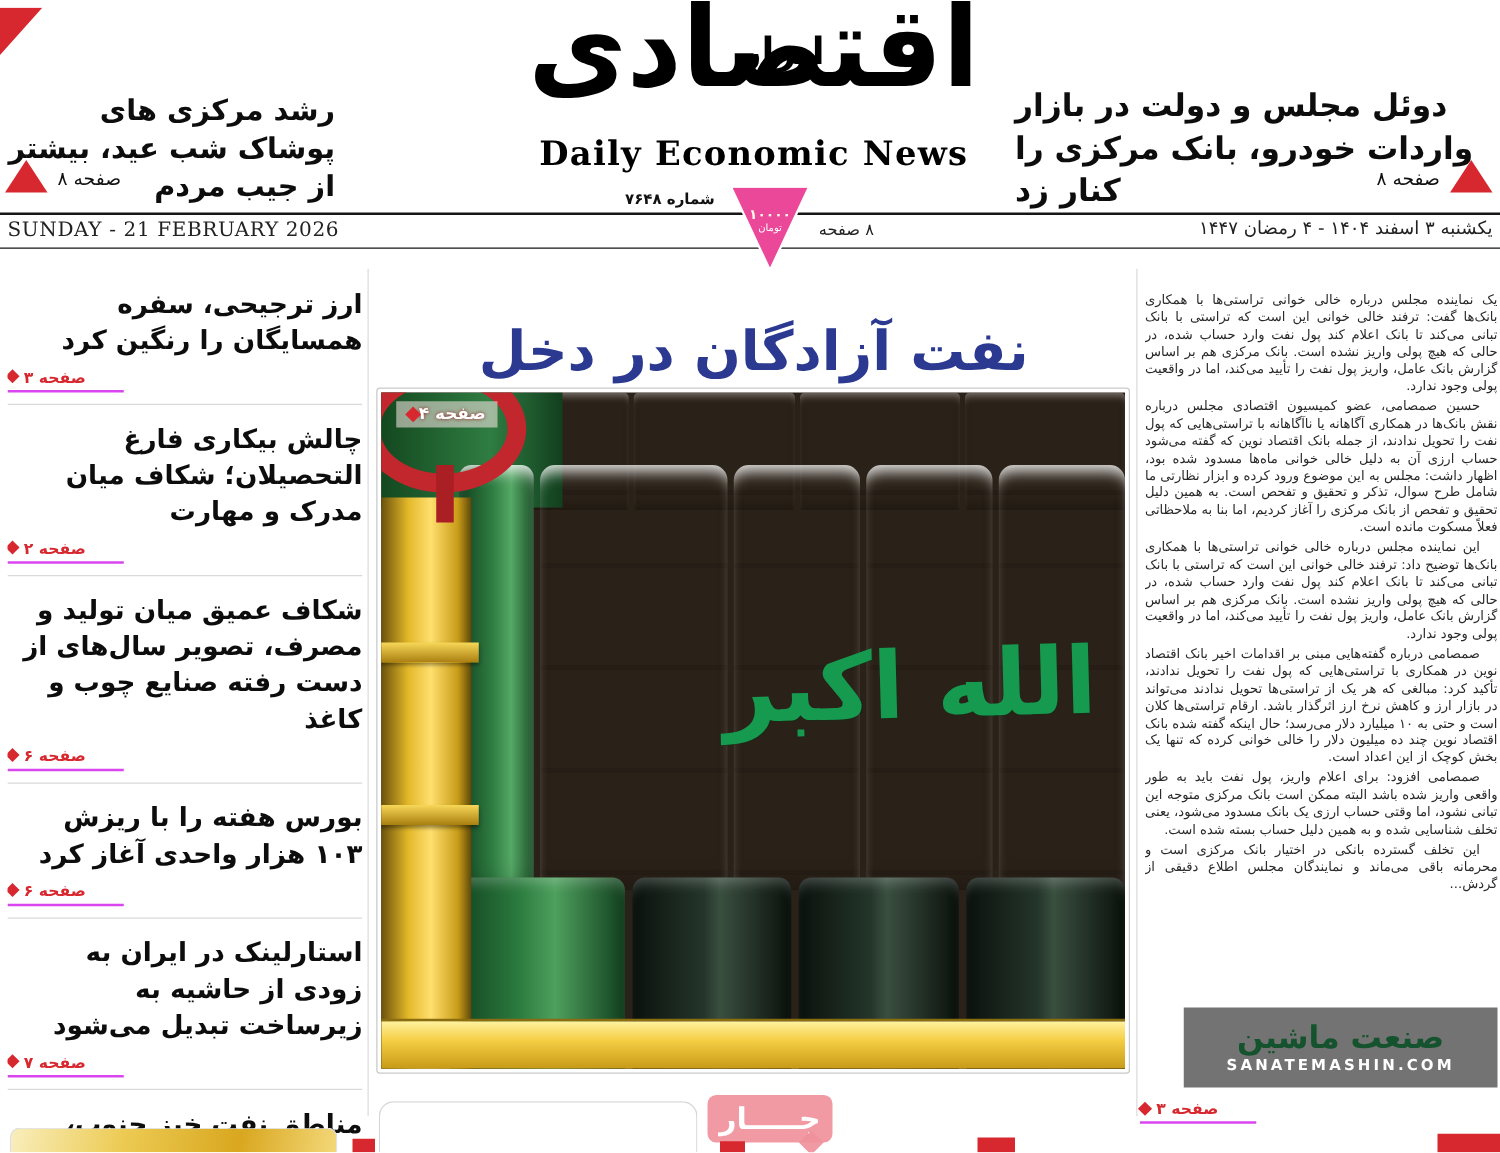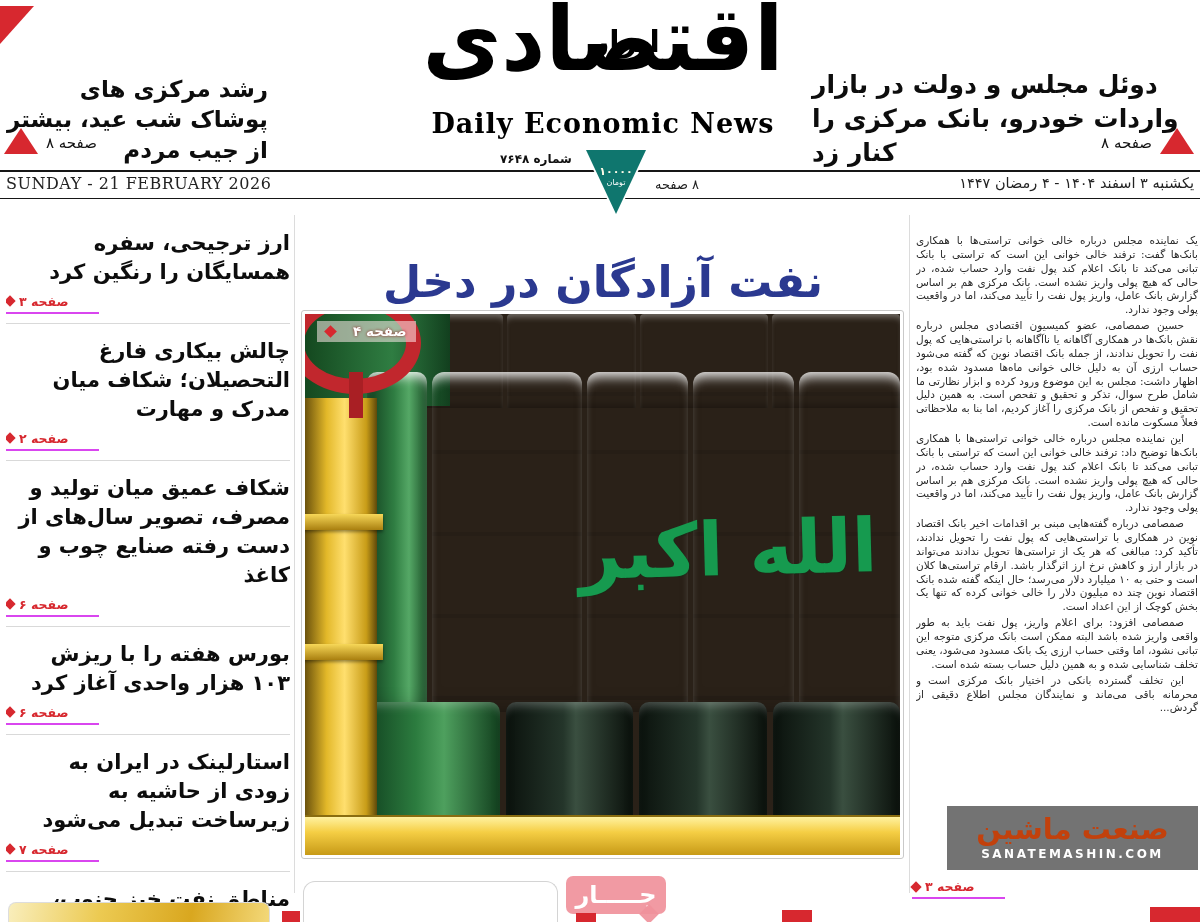--- a/index.html
+++ b/index.html
@@ -28,21 +28,21 @@
   .issue-label{position:absolute;left:500px;top:152px;font-size:12px;font-weight:bold;color:#111;direction:rtl;}
 
   .rule-a{position:absolute;left:0;top:170px;width:1200px;height:2px;background:#161616;}
   .rule-b{position:absolute;left:0;top:198px;width:1200px;height:1px;background:#161616;}
   .date-en{position:absolute;left:6px;top:174px;font-family:"DejaVu Serif",serif;font-size:16px;color:#222;letter-spacing:.5px;}
   .pages-label{position:absolute;left:655px;top:177px;font-size:13px;color:#222;direction:rtl;}
   .date-fa{position:absolute;right:6px;top:175px;font-size:14.5px;color:#222;direction:rtl;}
 
   .price-tri-outer{position:absolute;left:583px;top:148px;width:66px;height:70px;background:#fff;
     clip-path:polygon(0 0,100% 0,50% 100%);z-index:6;}
-  .price-tri{position:absolute;left:586px;top:150px;width:60px;height:64px;background:#0f766e;
+  .price-tri{position:absolute;left:586px;top:150px;width:60px;height:64px;background:#ec4899;
     clip-path:polygon(0 0,100% 0,50% 100%);z-index:7;text-align:center;color:#fff;direction:rtl;}
   .price-tri .pv{display:block;margin-top:15px;font-size:11px;font-weight:bold;color:#fffbe8;}
   .price-tri .pu{display:block;font-size:8px;color:#fff;}
 
   
   .vline{position:absolute;top:215px;height:678px;width:1px;background:#dcdcdc;}
   #vline1{left:294px;} #vline2{left:909px;}
 
   
   .sidebar{position:absolute;left:6px;top:216px;width:284px;height:700px;overflow:hidden;}
@@ -87,36 +87,36 @@
   .valve-col{position:absolute;left:0;top:84px;width:72px;bottom:0;z-index:5;
     background:linear-gradient(90deg,#6b520c,#e3b829 30%,#ffdf6e 55%,#c99d18 85%,#5f480a);}
   .flange{position:absolute;left:-4px;width:82px;height:16px;z-index:6;
     background:linear-gradient(180deg,#f7d758,#a97f10);box-shadow:0 2px 3px rgba(0,0,0,.4);}
   #flange1{top:200px;} #flange2{top:330px;}
   .valve-wheel{position:absolute;left:-16px;top:-22px;width:132px;height:102px;border:15px solid #c1272d;
     border-radius:50%;z-index:6;}
   .valve-stem{position:absolute;left:44px;top:58px;width:14px;height:46px;background:#a91f24;z-index:6;}
   .pipe-bottom{position:absolute;left:0;right:0;bottom:0;height:40px;z-index:7;
     background:linear-gradient(180deg,#fff2a0 0%,#f5ce44 40%,#c79a17 100%);border-top:2px solid #8a6d10;}
-  .photo-chip{position:absolute;left:12px;top:7px;z-index:10;display:inline-flex;align-items:center;gap:18px;
+  .photo-chip{position:absolute;left:12px;top:7px;z-index:10;display:inline-flex;align-items:center;gap:0;
     background:rgba(255,235,235,.55);padding:2px 9px 3px;direction:ltr;}
   .photo-chip .txt{color:#fff;font-size:13.5px;font-weight:bold;text-shadow:0 0 3px rgba(140,20,20,.95);direction:rtl;}
   .photo-chip .diamond{width:9px;height:9px;background:#d7282f;}
 
   
   .rightcol{position:absolute;left:916px;top:220px;width:282px;}
   .right-headline{margin:0;font-size:33px;font-weight:bold;line-height:1.35;color:#000;
     text-align:center;direction:rtl;}
   .right-body{margin-top:14px;height:560px;overflow:hidden;direction:rtl;}
   .right-body p{margin:0 0 2px;font-size:10.5px;line-height:1.32;color:#2a2a2a;
     text-align:justify;text-align-last:right;}
   .right-body p + p{text-indent:14px;}
   .wm-gray{position:absolute;left:947px;top:806px;width:251px;height:64px;z-index:25;
     background:rgba(96,96,96,.88);display:flex;flex-direction:column;align-items:center;justify-content:center;}
-  .wm-gray .fa{color:#c2410c;font-size:29px;font-weight:bold;direction:rtl;line-height:1;}
+  .wm-gray .fa{color:#14532d;font-size:25px;font-weight:bold;direction:rtl;line-height:1;}
   .wm-gray .en{color:#fff;font-size:12px;font-weight:bold;letter-spacing:2.5px;margin-top:3px;}
   #label-right-page{position:absolute;left:912px;top:872px;z-index:26;}
 
   
   .jaaar{position:absolute;left:566px;top:876px;width:100px;height:38px;background:rgba(240,145,155,.92);
     border-radius:7px;z-index:30;display:flex;align-items:center;justify-content:center;}
   .jaaar .txt{color:#fff;font-size:24px;font-weight:bold;direction:rtl;}
   .jaaar:after{content:"";position:absolute;right:10px;bottom:-7px;width:14px;height:14px;
     background:rgba(240,145,155,.92);transform:rotate(45deg);}
   .gold-strip{position:absolute;left:8px;top:902px;width:262px;height:20px;border:1px solid #ddd;

